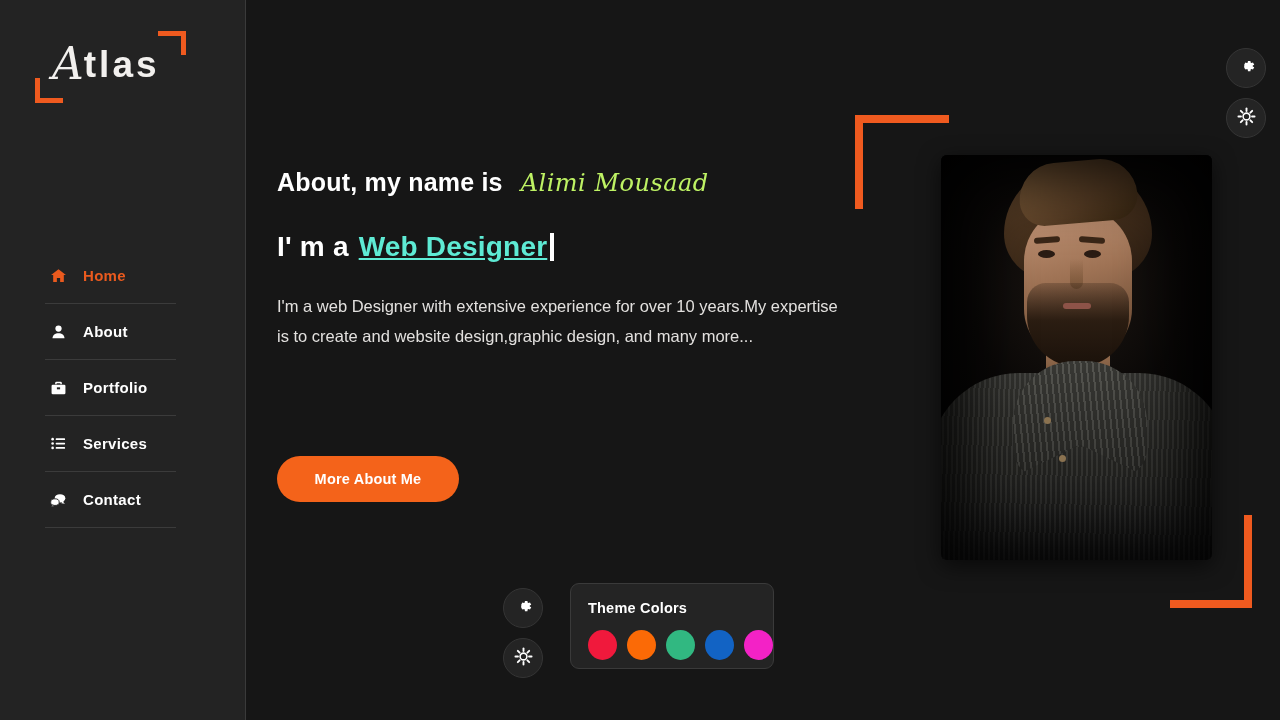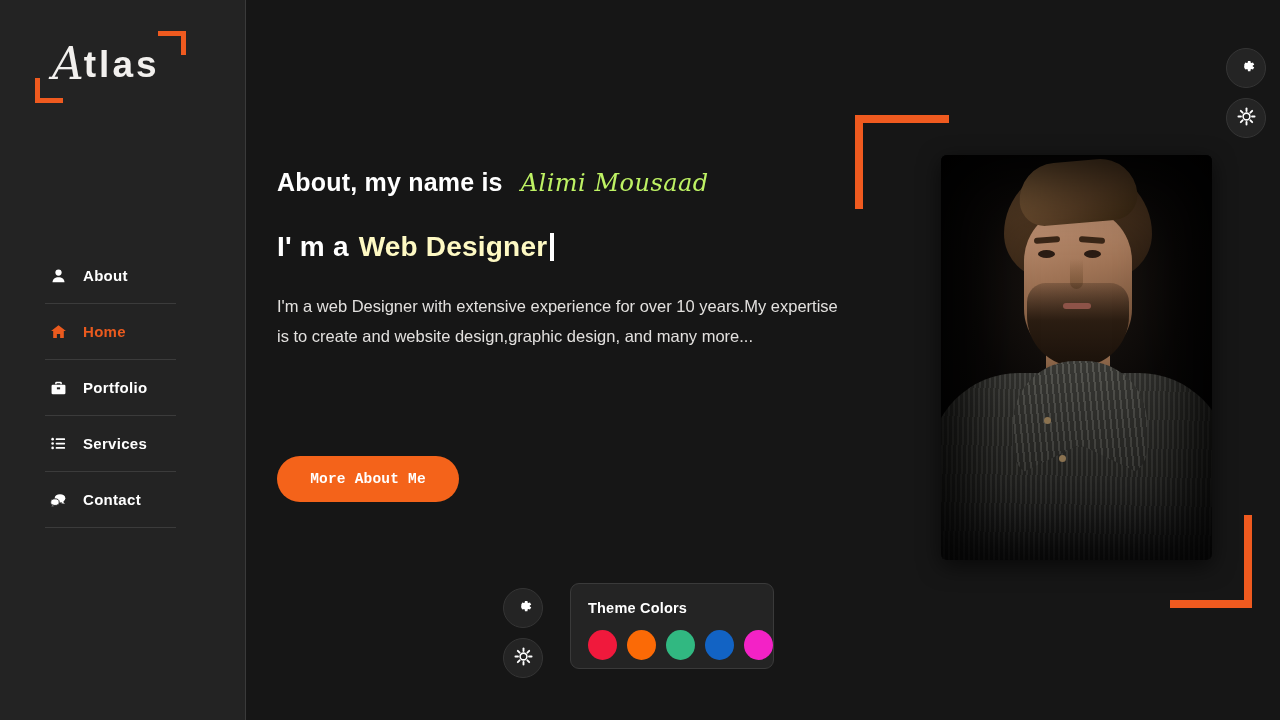--- a/index.html
+++ b/index.html
@@ -81,36 +81,36 @@
     font-family:"DejaVu Serif", serif;
     font-style:italic; font-weight:400;
     color:#bef264; font-size:24px; letter-spacing:.5px;
     margin-left:18px;
   }
   .line2 {
     margin-top:34px;
     font-size:28px; font-weight:700; color:#ffffff; letter-spacing:.2px;
     white-space:nowrap; display:flex; align-items:center;
   }
-  .role { color:#fef9c3; margin-left:10px; }
+  .role { color:#5eead4; margin-left:10px;text-decoration:underline; }
   .caret {
     display:inline-block; width:4px; height:28px;
     background:#ffffff; margin-left:3px;
   }
   .bio {
     margin-top:28px;
     font-size:16.5px; line-height:30px; color:#e2e0de;
     width:575px; font-weight:400;
   }
   .cta {
     position:absolute; left:31px; top:456px;
     width:182px; height:46px; border-radius:23px;
     background:#f4631a; border:none; cursor:pointer;
     color:#ffffff; font-size:14.5px; font-weight:700;
-    font-family:Liberation Mono, monospace;
+    font-family:Liberation Sans, sans-serif;
     letter-spacing:.2px;
   }
 
   
   .frame-tl { position:absolute; left:609px; top:115px; width:94px; height:94px; }
   .frame-tl i { position:absolute; background:#ef5a1f; display:block; }
   .frame-tl i.h { left:0; top:0; width:94px; height:8px; }
   .frame-tl i.v { left:0; top:0; width:8px; height:94px; }
   .frame-br { position:absolute; left:924px; top:515px; width:82px; height:93px; }
   .frame-br i { position:absolute; background:#ef5a1f; display:block; }
@@ -201,37 +201,37 @@
           <i class="v"></i>
         </div>
       <div class="brk brk-bl">
           <i class="h"></i>
           <i class="v"></i>
         </div>
     </div>
 
     <nav class="nav">
 
+      <div class="nav-item active">
+        <span class="nic">
+          <svg width="17" height="17" viewBox="0 0 24 24">
+              <path d="M12 3 1.5 11.2h3V21h5.2v-5.6h4.6V21h5.2v-9.8h3L12 3z"></path>
+            </svg>
+        </span>
+        <span class="nlabel">Home</span>
+      </div>
+
       <div class="nav-item">
         <span class="nic">
           <svg width="15" height="16" viewBox="0 0 24 24">
               <circle cx="12" cy="6.4" r="5"></circle>
               <path d="M2.4 22c0-5.3 4.3-8.2 9.6-8.2s9.6 2.9 9.6 8.2z"></path>
             </svg>
         </span>
         <span class="nlabel">About</span>
-      </div>
-
-      <div class="nav-item active">
-        <span class="nic">
-          <svg width="17" height="17" viewBox="0 0 24 24">
-              <path d="M12 3 1.5 11.2h3V21h5.2v-5.6h4.6V21h5.2v-9.8h3L12 3z"></path>
-            </svg>
-        </span>
-        <span class="nlabel">Home</span>
       </div>
 
       <div class="nav-item">
         <span class="nic">
           <svg width="17" height="16" viewBox="0 0 24 24">
             <path d="M9 2.6h6a2 2 0 0 1 2 2v1.6h-2.2V4.8H9.2v1.4H7V4.6a2 2 0 0 1 2-2z"></path>
             <rect x="1.6" y="7" width="20.8" height="14.4" rx="2"></rect>
             <rect x="9.6" y="11" width="4.8" height="3" fill="#232323"></rect>
           </svg>
         </span>

